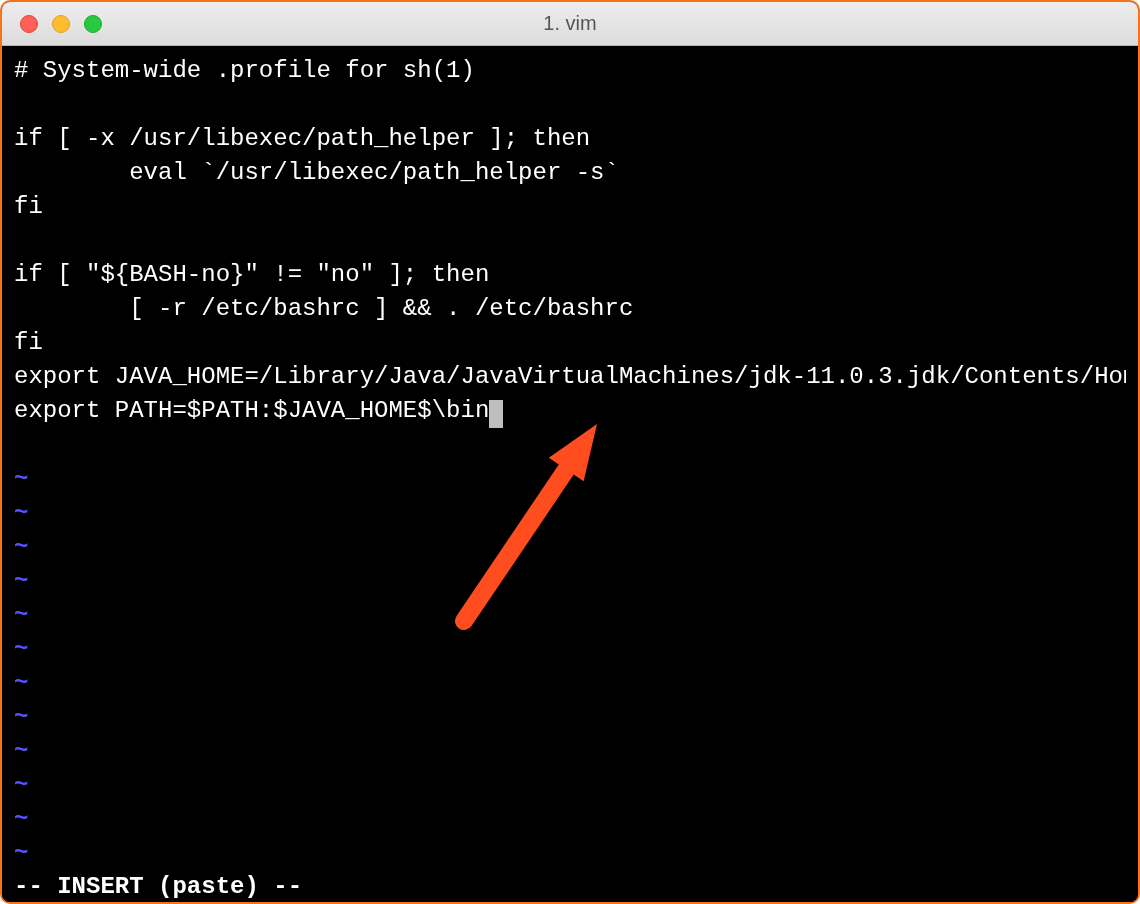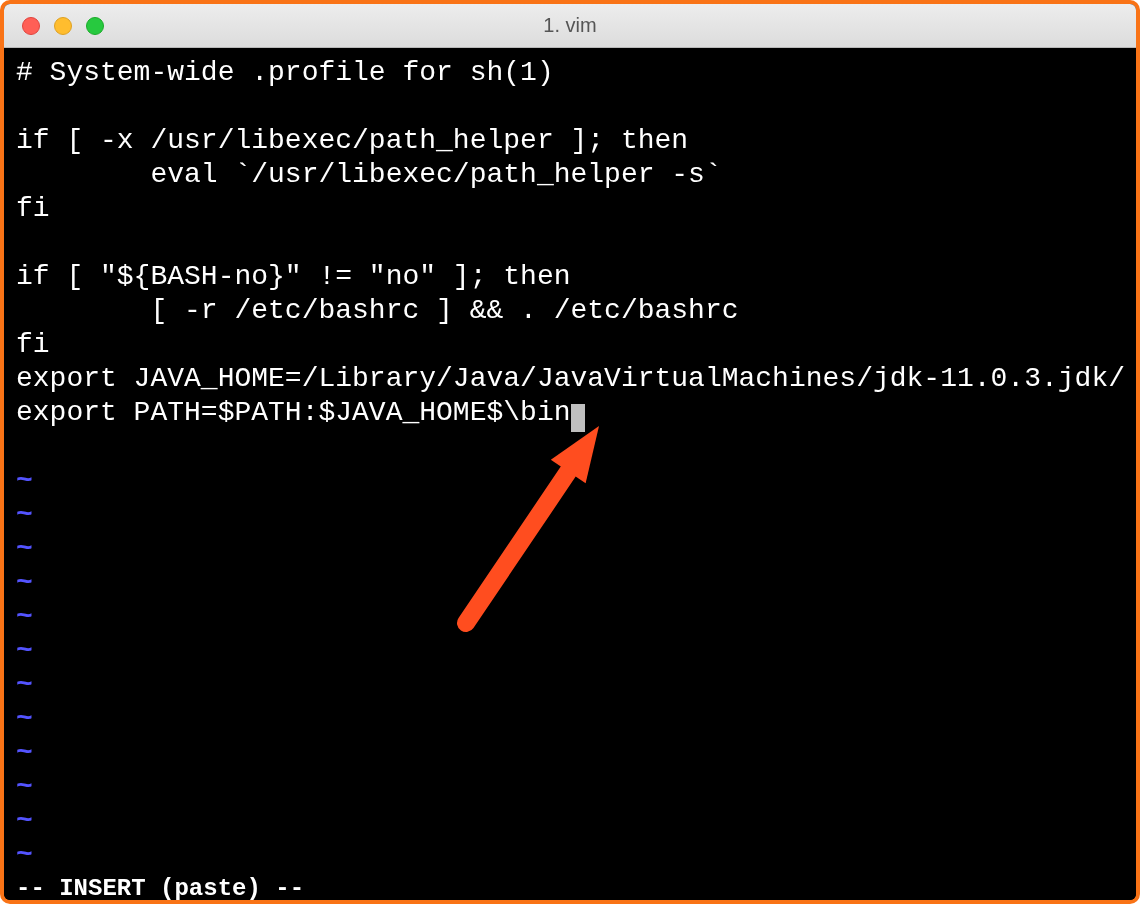--- a/index.html
+++ b/index.html
@@ -14,21 +14,21 @@
       font-family: "SF Mono", "Menlo", "Monaco", "Courier New", monospace;
     }
     .window {
       width: 1140px;
       height: 904px;
       display: flex;
       flex-direction: column;
       background: #000;
       border-radius: 10px;
       overflow: hidden;
-      border: 4px solid #f97316;
+      border: 2px solid #f97316;
     }
     .titlebar {
       height: 44px;
       background: linear-gradient(to bottom, #ededed, #dcdcdc);
       border-bottom: 1px solid #b8b8b8;
       display: flex;
       align-items: center;
       position: relative;
       flex: 0 0 44px;
     }
@@ -60,21 +60,21 @@
       color: #fff;
       position: relative;
       padding: 8px 12px 4px 12px;
       display: flex;
       flex-direction: column;
     }
     .editor-area {
       flex: 1 1 auto;
       overflow: hidden;
       white-space: pre;
-      font-size: 28px;
+      font-size: 24px;
       line-height: 34px;
       letter-spacing: 0px;
     }
     .code-line {
       white-space: pre;
       color: #ffffff;
     }
     .tilde {
       color: #5454ff;
       font-weight: bold;

